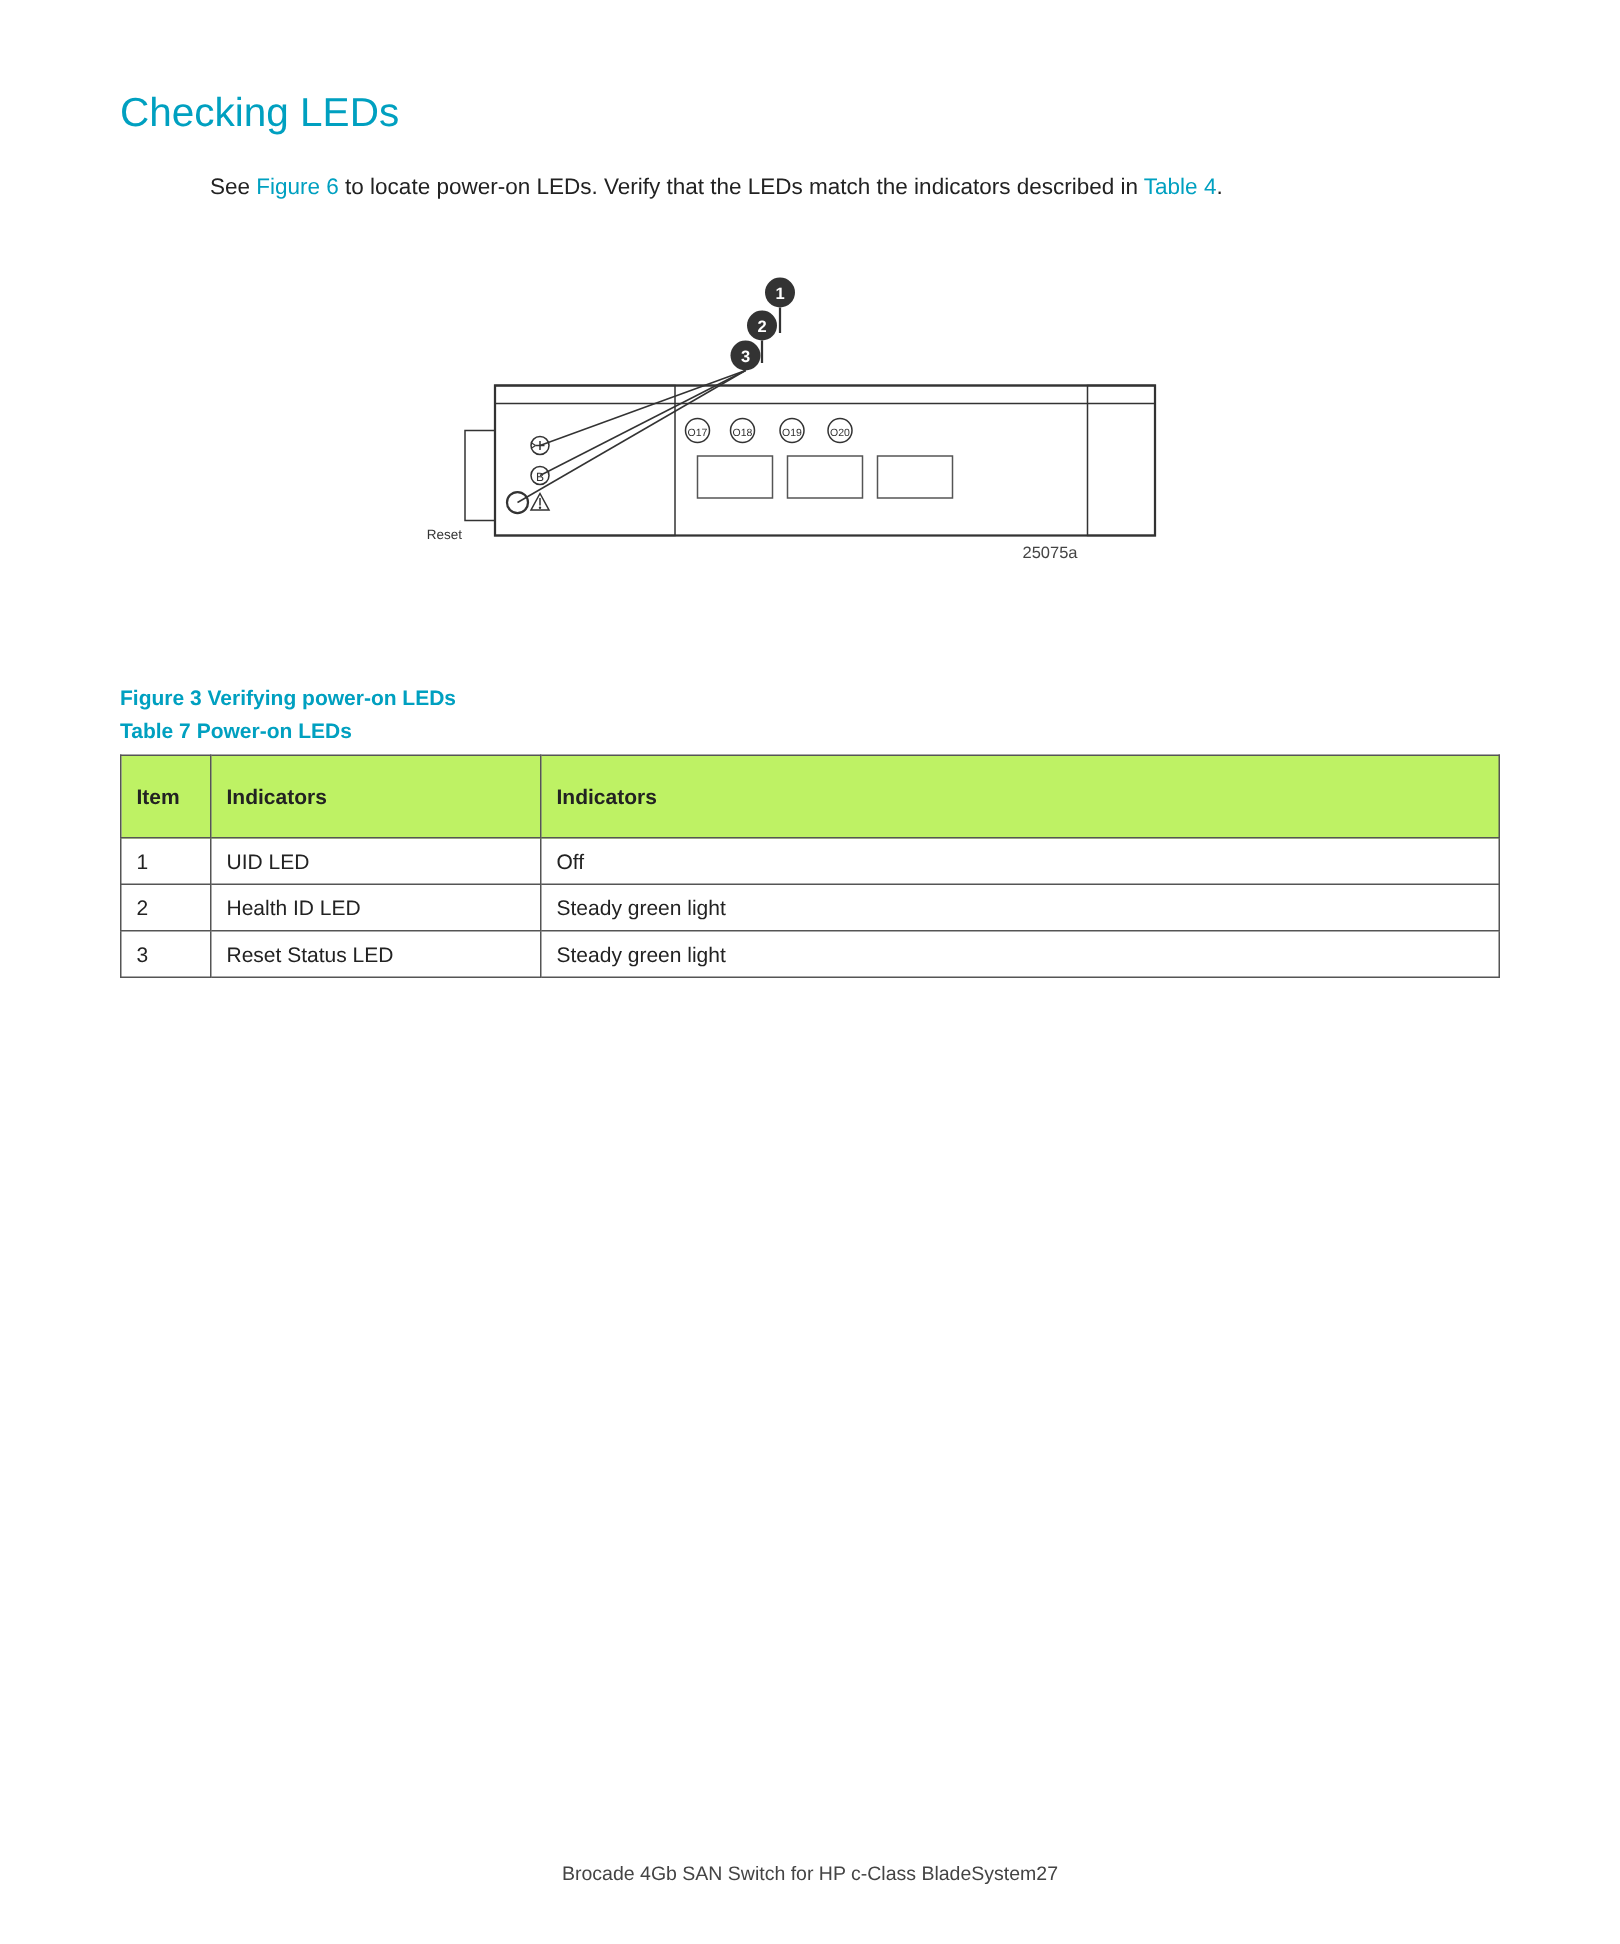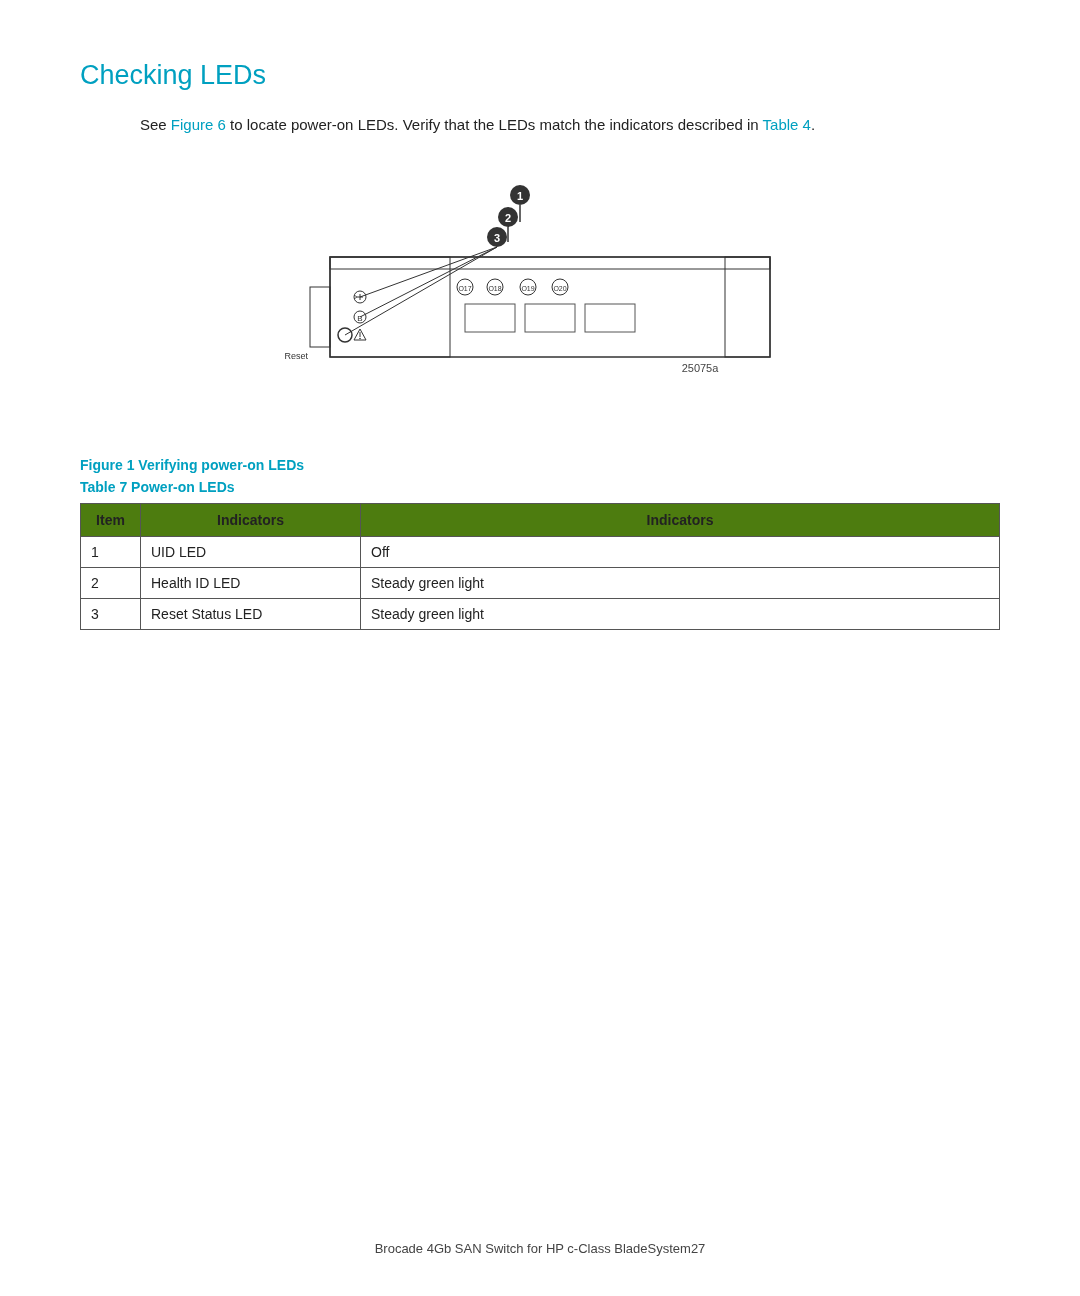--- a/index.html
+++ b/index.html
@@ -65,24 +65,24 @@
     }
 
     .led-table {
       width: 100%;
       border-collapse: collapse;
       margin-bottom: 30px;
       font-size: 14px;
     }
 
     .led-table th {
-      background: #4d7c0f;
+      background: #bef264;
       border: 1px solid #555;
-      padding: 8px 10px;
-      text-align: center;
+      padding: 19px 10px;
+      text-align: left;
       font-weight: bold;
     }
 
     .led-table td {
       border: 1px solid #555;
       padding: 7px 10px;
       text-align: left;
     }
 
     .led-table tr:first-child th:first-child {
@@ -165,21 +165,21 @@
     <circle cx="227" cy="70" r="10" fill="#333"></circle>
     <text x="227" y="74.5" font-size="11" fill="white" text-anchor="middle" font-weight="bold">3</text>
     <line x1="227" y1="80" x2="90" y2="130" stroke="#333" stroke-width="1"></line>
     <line x1="227" y1="80" x2="90" y2="150" stroke="#333" stroke-width="1"></line>
     <line x1="227" y1="80" x2="75" y2="168" stroke="#333" stroke-width="1"></line>
 
     <text x="430" y="205" font-size="11" fill="#444" text-anchor="middle">25075a</text>
   </svg>
 </div>
 
-<p class="figure-caption">Figure 1 Verifying power-on LEDs</p>
+<p class="figure-caption">Figure 3 Verifying power-on LEDs</p>
 
 <p class="table-caption">Table 7 Power-on LEDs</p>
 
 <table class="led-table">
   <thead>
     <tr>
       <th>Item</th>
       <th>Indicators</th>
       <th>Indicators</th>
     </tr>

